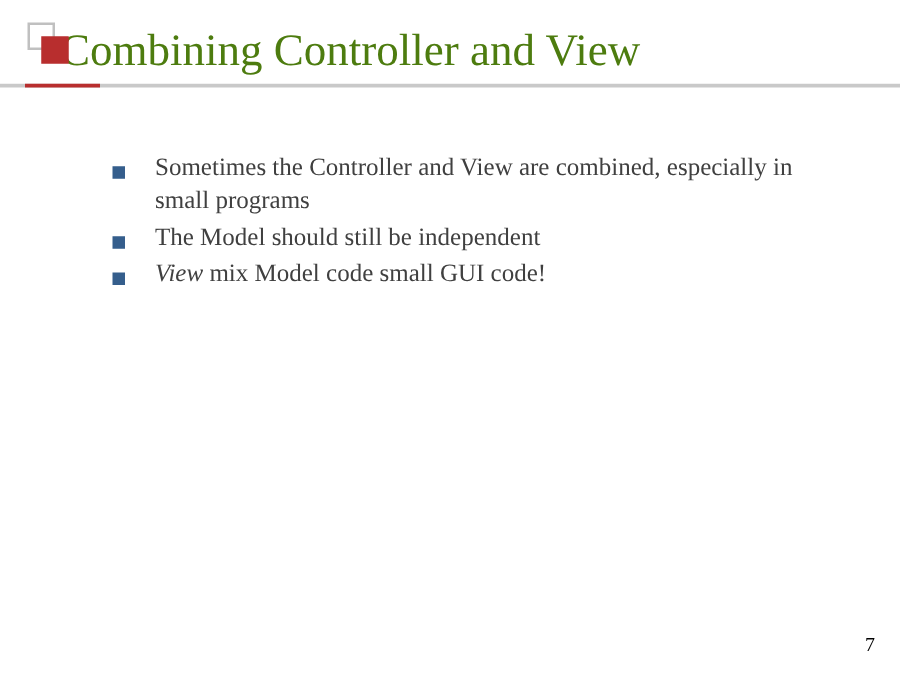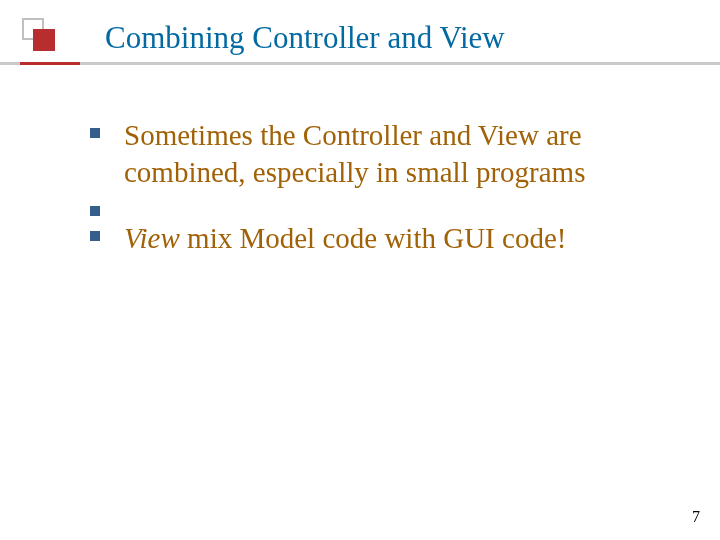--- a/index.html
+++ b/index.html
@@ -37,24 +37,24 @@
     .deco-square-fill {
       width: 22px;
       height: 22px;
       background: #b82e2e;
       position: relative;
       margin-top: -11px;
       margin-left: 11px;
       z-index: 2;
     }
     .slide-title {
-      font-size: 31px;
+      font-size: 36px;
       font-weight: normal;
-      color: #0369a1;
-      padding-left: 105px;
+      color: #4d7c0f;
+      padding-left: 48px;
       padding-right: 40px;
       line-height: 1.15;
     }
     .title-underline {
       margin-top: 6px;
       height: 3px;
       width: 100%;
       position: relative;
     }
     .underline-gray {
@@ -86,23 +86,23 @@
     }
     .bullet-marker {
       width: 10px;
       height: 10px;
       background: #355e8c;
       flex-shrink: 0;
       margin-top: 11px;
       margin-right: 24px;
     }
     .bullet-text {
-      font-size: 29px;
+      font-size: 20px;
       line-height: 1.28;
-      color: #a16207;
+      color: #404040;
     }
     .italic-word {
       font-style: italic;
     }
     .page-number {
       position: absolute;
       bottom: 14px;
       right: 20px;
       font-size: 16px;
       color: #000;
@@ -125,21 +125,22 @@
 </div>
 
 <div class="content-area">
   <ul class="bullet-list">
     <li class="bullet-item">
       <span class="bullet-marker"></span>
       <span class="bullet-text">Sometimes the Controller and View are combined, especially in small programs</span>
     </li>
     <li class="bullet-item">
       <span class="bullet-marker"></span>
+      <span class="bullet-text">The Model should still be independent</span>
     </li>
     <li class="bullet-item">
       <span class="bullet-marker"></span>
-      <span class="bullet-text"><span class="italic-word">View</span><span> mix Model code with GUI code!</span></span>
+      <span class="bullet-text"><span class="italic-word">View</span><span> mix Model code small GUI code!</span></span>
     </li>
   </ul>
 </div>
 
 <div class="page-number">7</div>
 
 </body></html>

